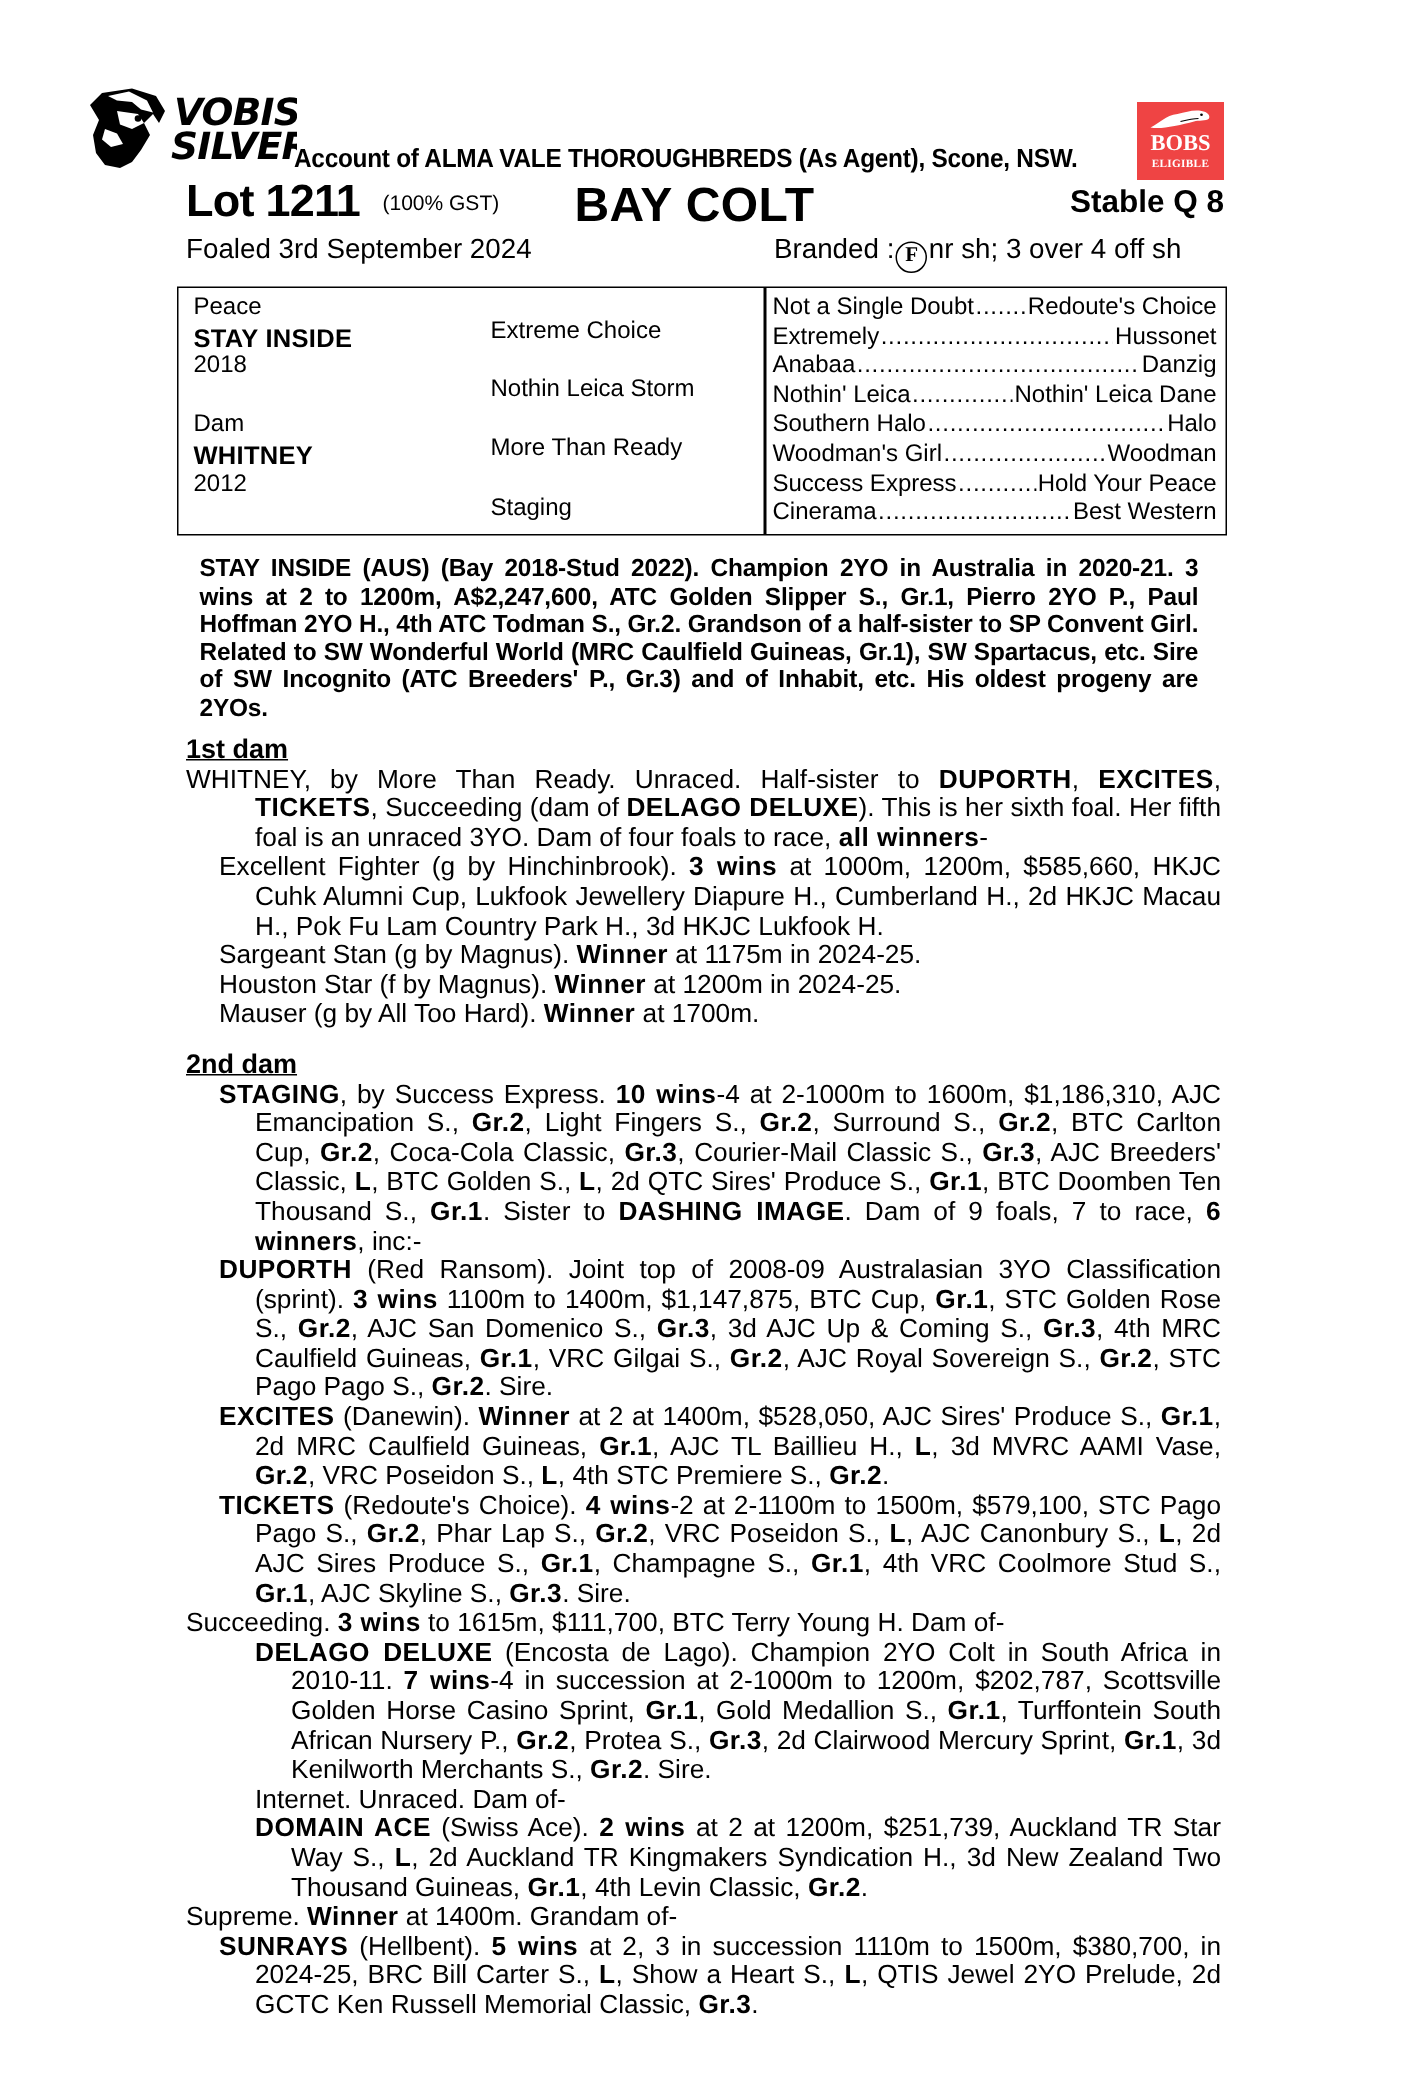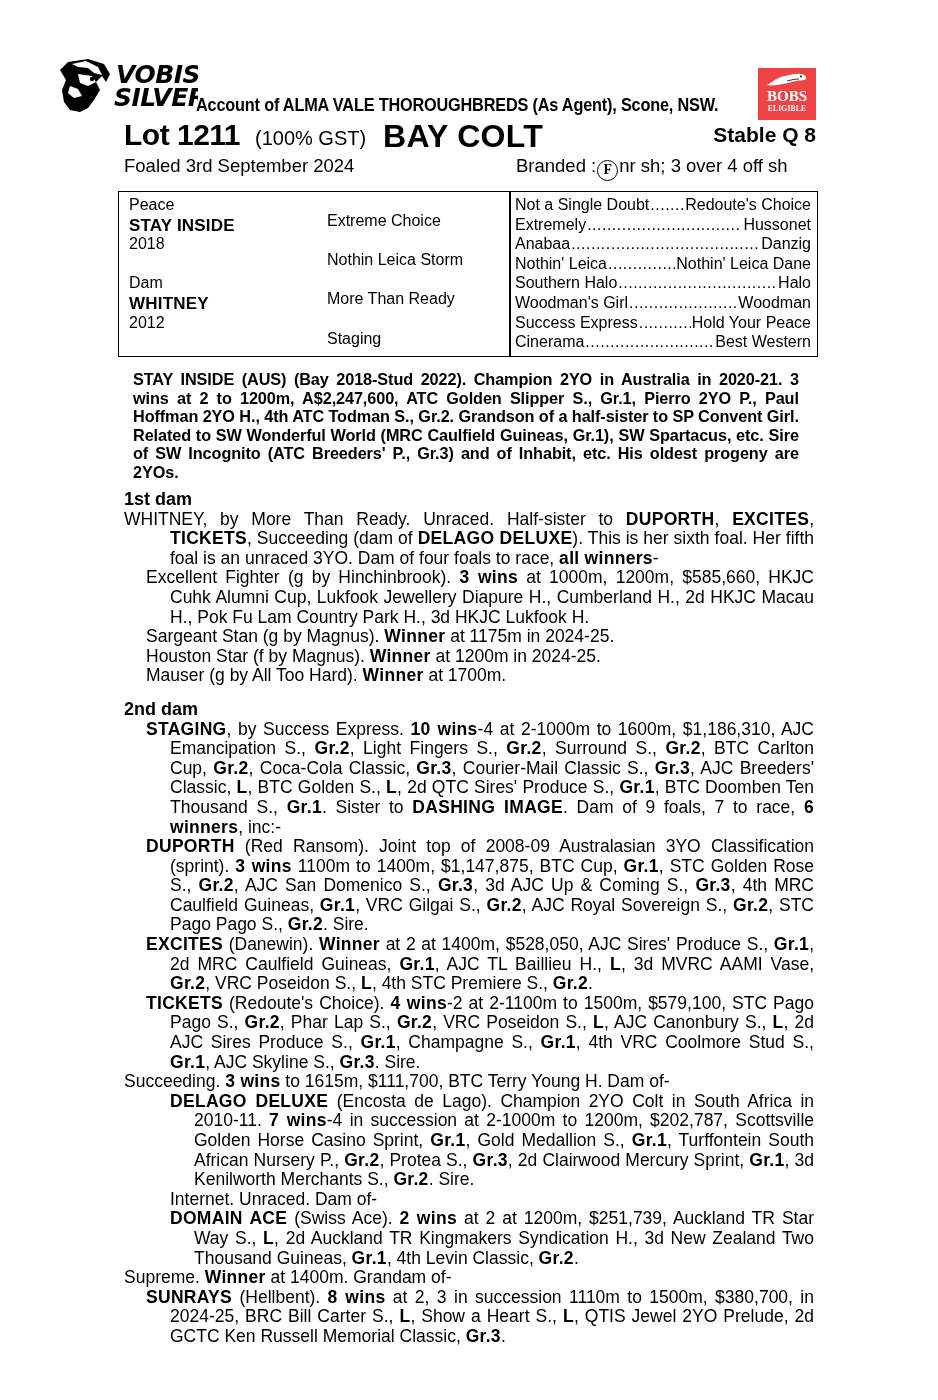--- a/index.html
+++ b/index.html
@@ -93,21 +93,21 @@
     left: 124px;
     top: 0px;
     font-size: 30px;
     font-weight: bold;
     letter-spacing: -0.5px;
   }
   .lot-gst {
     position: absolute;
     left: 255px;
     top: 9px;
-    font-size: 20px;
+    font-size: 14px;
   }
   .sex-title {
     position: absolute;
     left: 383px;
     top: 0px;
     font-size: 32px;
     font-weight: bold;
     letter-spacing: 0.3px;
   }
   .stable {
@@ -239,20 +239,21 @@
     top: 490px;
     width: 690px;
     font-size: 17.5px;
     line-height: 19.6px;
   }
   .dam-head {
     font-weight: bold;
     font-size: 18px;
     margin-top: 0px;
     margin-bottom: 0px;
+    text-decoration: underline;
   }
   .dam-head.second { margin-top: 14px; }
 
   .entry {
     text-align: justify;
     text-justify: inter-word;
     margin: 0;
   }
   .i0h { padding-left: 46px; text-indent: -46px; }
   .i1 { padding-left: 46px;  text-indent: -24px; }
@@ -405,17 +406,17 @@
     <div class="entry i1 last-line-natural" id="second-dam-lead"><b class="nm">STAGING</b>, by Success Express. <b class="nm">10 wins</b>-4 at 2-1000m to 1600m, $1,186,310, AJC Emancipation S., <b class="nm">Gr.2</b>, Light Fingers S., <b class="nm">Gr.2</b>, Surround S., <b class="nm">Gr.2</b>, BTC Carlton Cup, <b class="nm">Gr.2</b>, Coca-Cola Classic, <b class="nm">Gr.3</b>, Courier-Mail Classic S., <b class="nm">Gr.3</b>, AJC Breeders' Classic, <b class="nm">L</b>, BTC Golden S., <b class="nm">L</b>, 2d QTC Sires' Produce S., <b class="nm">Gr.1</b>, BTC Doomben Ten Thousand S., <b class="nm">Gr.1</b>. Sister to <b class="nm">DASHING IMAGE</b>. Dam of 9 foals, 7 to race, <b class="nm">6 winners</b>, inc:-</div>
     <div id="second-dam-entries">
         <div class="entry i1 last-line-natural"><b class="nm">DUPORTH</b> (Red Ransom). Joint top of 2008-09 Australasian 3YO Classification (sprint). <b class="nm">3 wins</b> 1100m to 1400m, $1,147,875, BTC Cup, <b class="nm">Gr.1</b>, STC Golden Rose S., <b class="nm">Gr.2</b>, AJC San Domenico S., <b class="nm">Gr.3</b>, 3d AJC Up &amp; Coming S., <b class="nm">Gr.3</b>, 4th MRC Caulfield Guineas, <b class="nm">Gr.1</b>, VRC Gilgai S., <b class="nm">Gr.2</b>, AJC Royal Sovereign S., <b class="nm">Gr.2</b>, STC Pago Pago S., <b class="nm">Gr.2</b>. Sire.</div>
         <div class="entry i1 last-line-natural"><b class="nm">EXCITES</b> (Danewin). <b class="nm">Winner</b> at 2 at 1400m, $528,050, AJC Sires' Produce S., <b class="nm">Gr.1</b>, 2d MRC Caulfield Guineas, <b class="nm">Gr.1</b>, AJC TL Baillieu H., <b class="nm">L</b>, 3d MVRC AAMI Vase, <b class="nm">Gr.2</b>, VRC Poseidon S., <b class="nm">L</b>, 4th STC Premiere S., <b class="nm">Gr.2</b>.</div>
         <div class="entry i1 last-line-natural"><b class="nm">TICKETS</b> (Redoute's Choice). <b class="nm">4 wins</b>-2 at 2-1100m to 1500m, $579,100, STC Pago Pago S., <b class="nm">Gr.2</b>, Phar Lap S., <b class="nm">Gr.2</b>, VRC Poseidon S., <b class="nm">L</b>, AJC Canonbury S., <b class="nm">L</b>, 2d AJC Sires Produce S., <b class="nm">Gr.1</b>, Champagne S., <b class="nm">Gr.1</b>, 4th VRC Coolmore Stud S., <b class="nm">Gr.1</b>, AJC Skyline S., <b class="nm">Gr.3</b>. Sire.</div>
         <div class="entry i0h last-line-natural">Succeeding. <b class="nm">3 wins</b> to 1615m, $111,700, BTC Terry Young H. Dam of-</div>
         <div class="entry i2 last-line-natural"><b class="nm">DELAGO DELUXE</b> (Encosta de Lago). Champion 2YO Colt in South Africa in 2010-11. <b class="nm">7 wins</b>-4 in succession at 2-1000m to 1200m, $202,787, Scottsville Golden Horse Casino Sprint, <b class="nm">Gr.1</b>, Gold Medallion S., <b class="nm">Gr.1</b>, Turffontein South African Nursery P., <b class="nm">Gr.2</b>, Protea S., <b class="nm">Gr.3</b>, 2d Clairwood Mercury Sprint, <b class="nm">Gr.1</b>, 3d Kenilworth Merchants S., <b class="nm">Gr.2</b>. Sire.</div>
         <div class="entry i1 last-line-natural" style="padding-left: 46px; text-indent: 0px;">Internet. Unraced. Dam of-</div>
         <div class="entry i2 last-line-natural"><b class="nm">DOMAIN ACE</b> (Swiss Ace). <b class="nm">2 wins</b> at 2 at 1200m, $251,739, Auckland TR Star Way S., <b class="nm">L</b>, 2d Auckland TR Kingmakers Syndication H., 3d New Zealand Two Thousand Guineas, <b class="nm">Gr.1</b>, 4th Levin Classic, <b class="nm">Gr.2</b>.</div>
         <div class="entry i0h last-line-natural">Supreme. <b class="nm">Winner</b> at 1400m. Grandam of-</div>
-        <div class="entry i1 last-line-natural"><b class="nm">SUNRAYS</b> (Hellbent). <b class="nm">8 wins</b> at 2, 3 in succession 1110m to 1500m, $380,700, in 2024-25, BRC Bill Carter S., <b class="nm">L</b>, Show a Heart S., <b class="nm">L</b>, QTIS Jewel 2YO Prelude, 2d GCTC Ken Russell Memorial Classic, <b class="nm">Gr.3</b>.</div>
+        <div class="entry i1 last-line-natural"><b class="nm">SUNRAYS</b> (Hellbent). <b class="nm">5 wins</b> at 2, 3 in succession 1110m to 1500m, $380,700, in 2024-25, BRC Bill Carter S., <b class="nm">L</b>, Show a Heart S., <b class="nm">L</b>, QTIS Jewel 2YO Prelude, 2d GCTC Ken Russell Memorial Classic, <b class="nm">Gr.3</b>.</div>
       </div>
 
   </div>
 </div>
 
 </body></html>

